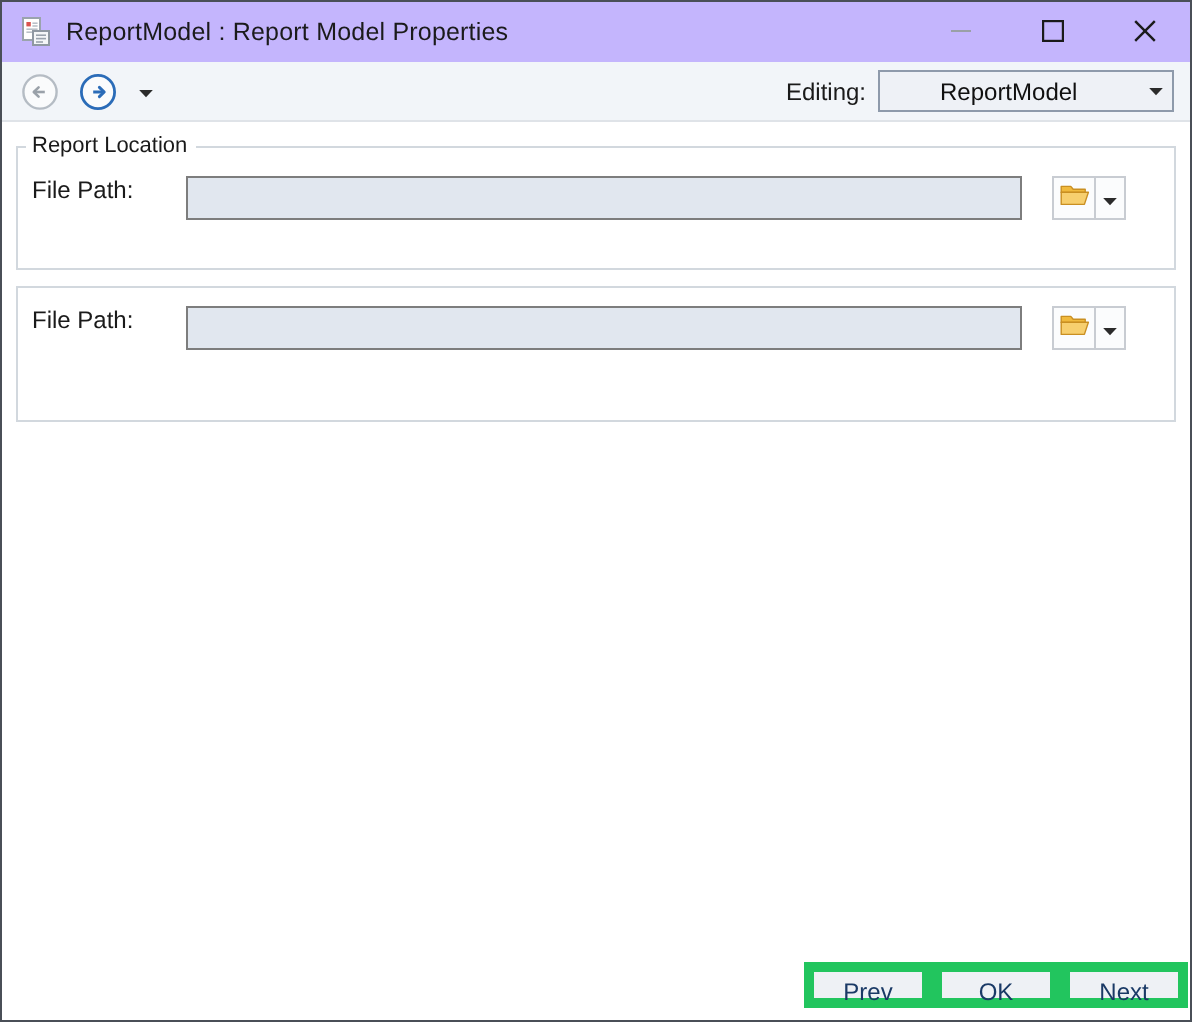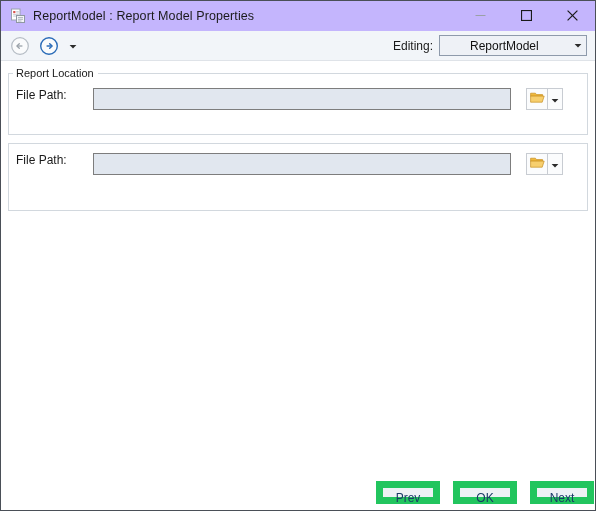--- a/index.html
+++ b/index.html
@@ -235,26 +235,26 @@
     padding-right: 0px;
     box-sizing: border-box;
   }
   #footer-buttons {
     display: flex;
   }
   .dlg-btn {
     width: 64px;
     height: 23px;
     box-sizing: border-box;
-    border: 7px solid #22c55e;
+    border: 5px solid #22c55e;
     background: #eef1f5;
     color: #1a3a66;
     font-family: "Liberation Sans", sans-serif;
     font-size: 12px;
-    margin-left: 13px;
+    margin-left: 0;
     padding: 0;
     line-height: 21px;
     text-align: center;
   }
   .dlg-btn:last-child { margin-right: 1px; }
 </style>
 </head>
 <body>
 
 <div id="window">

